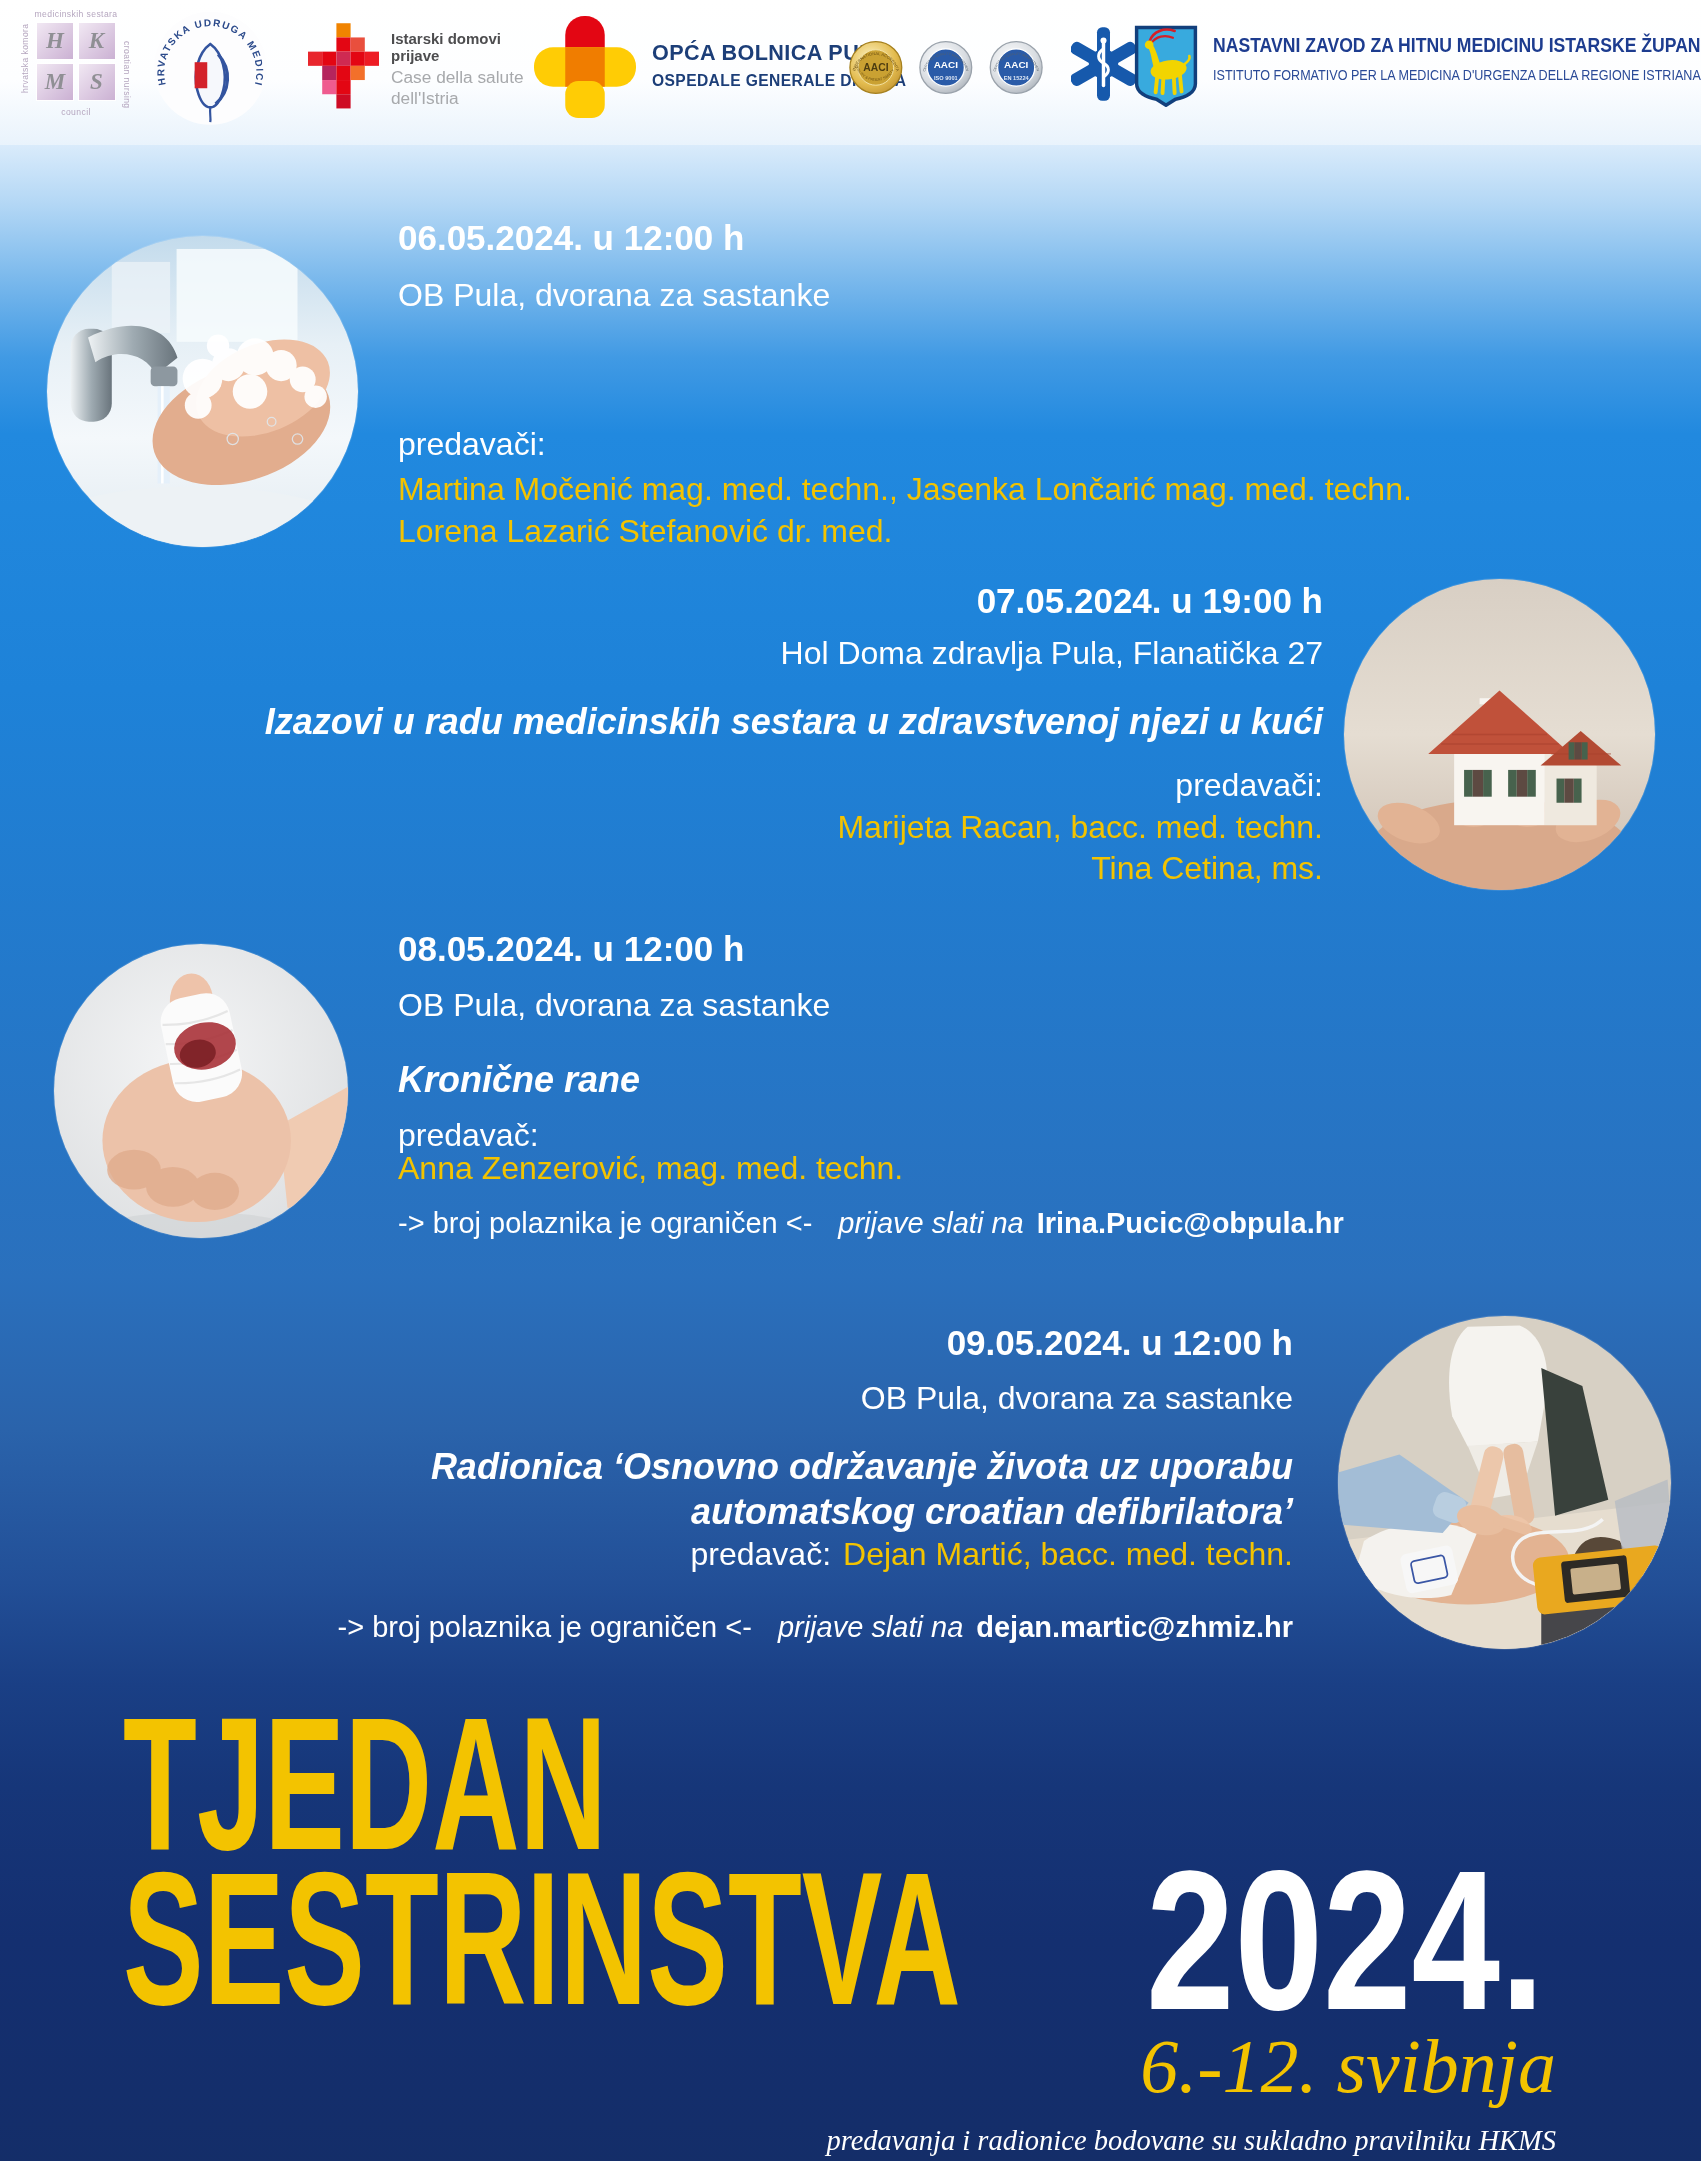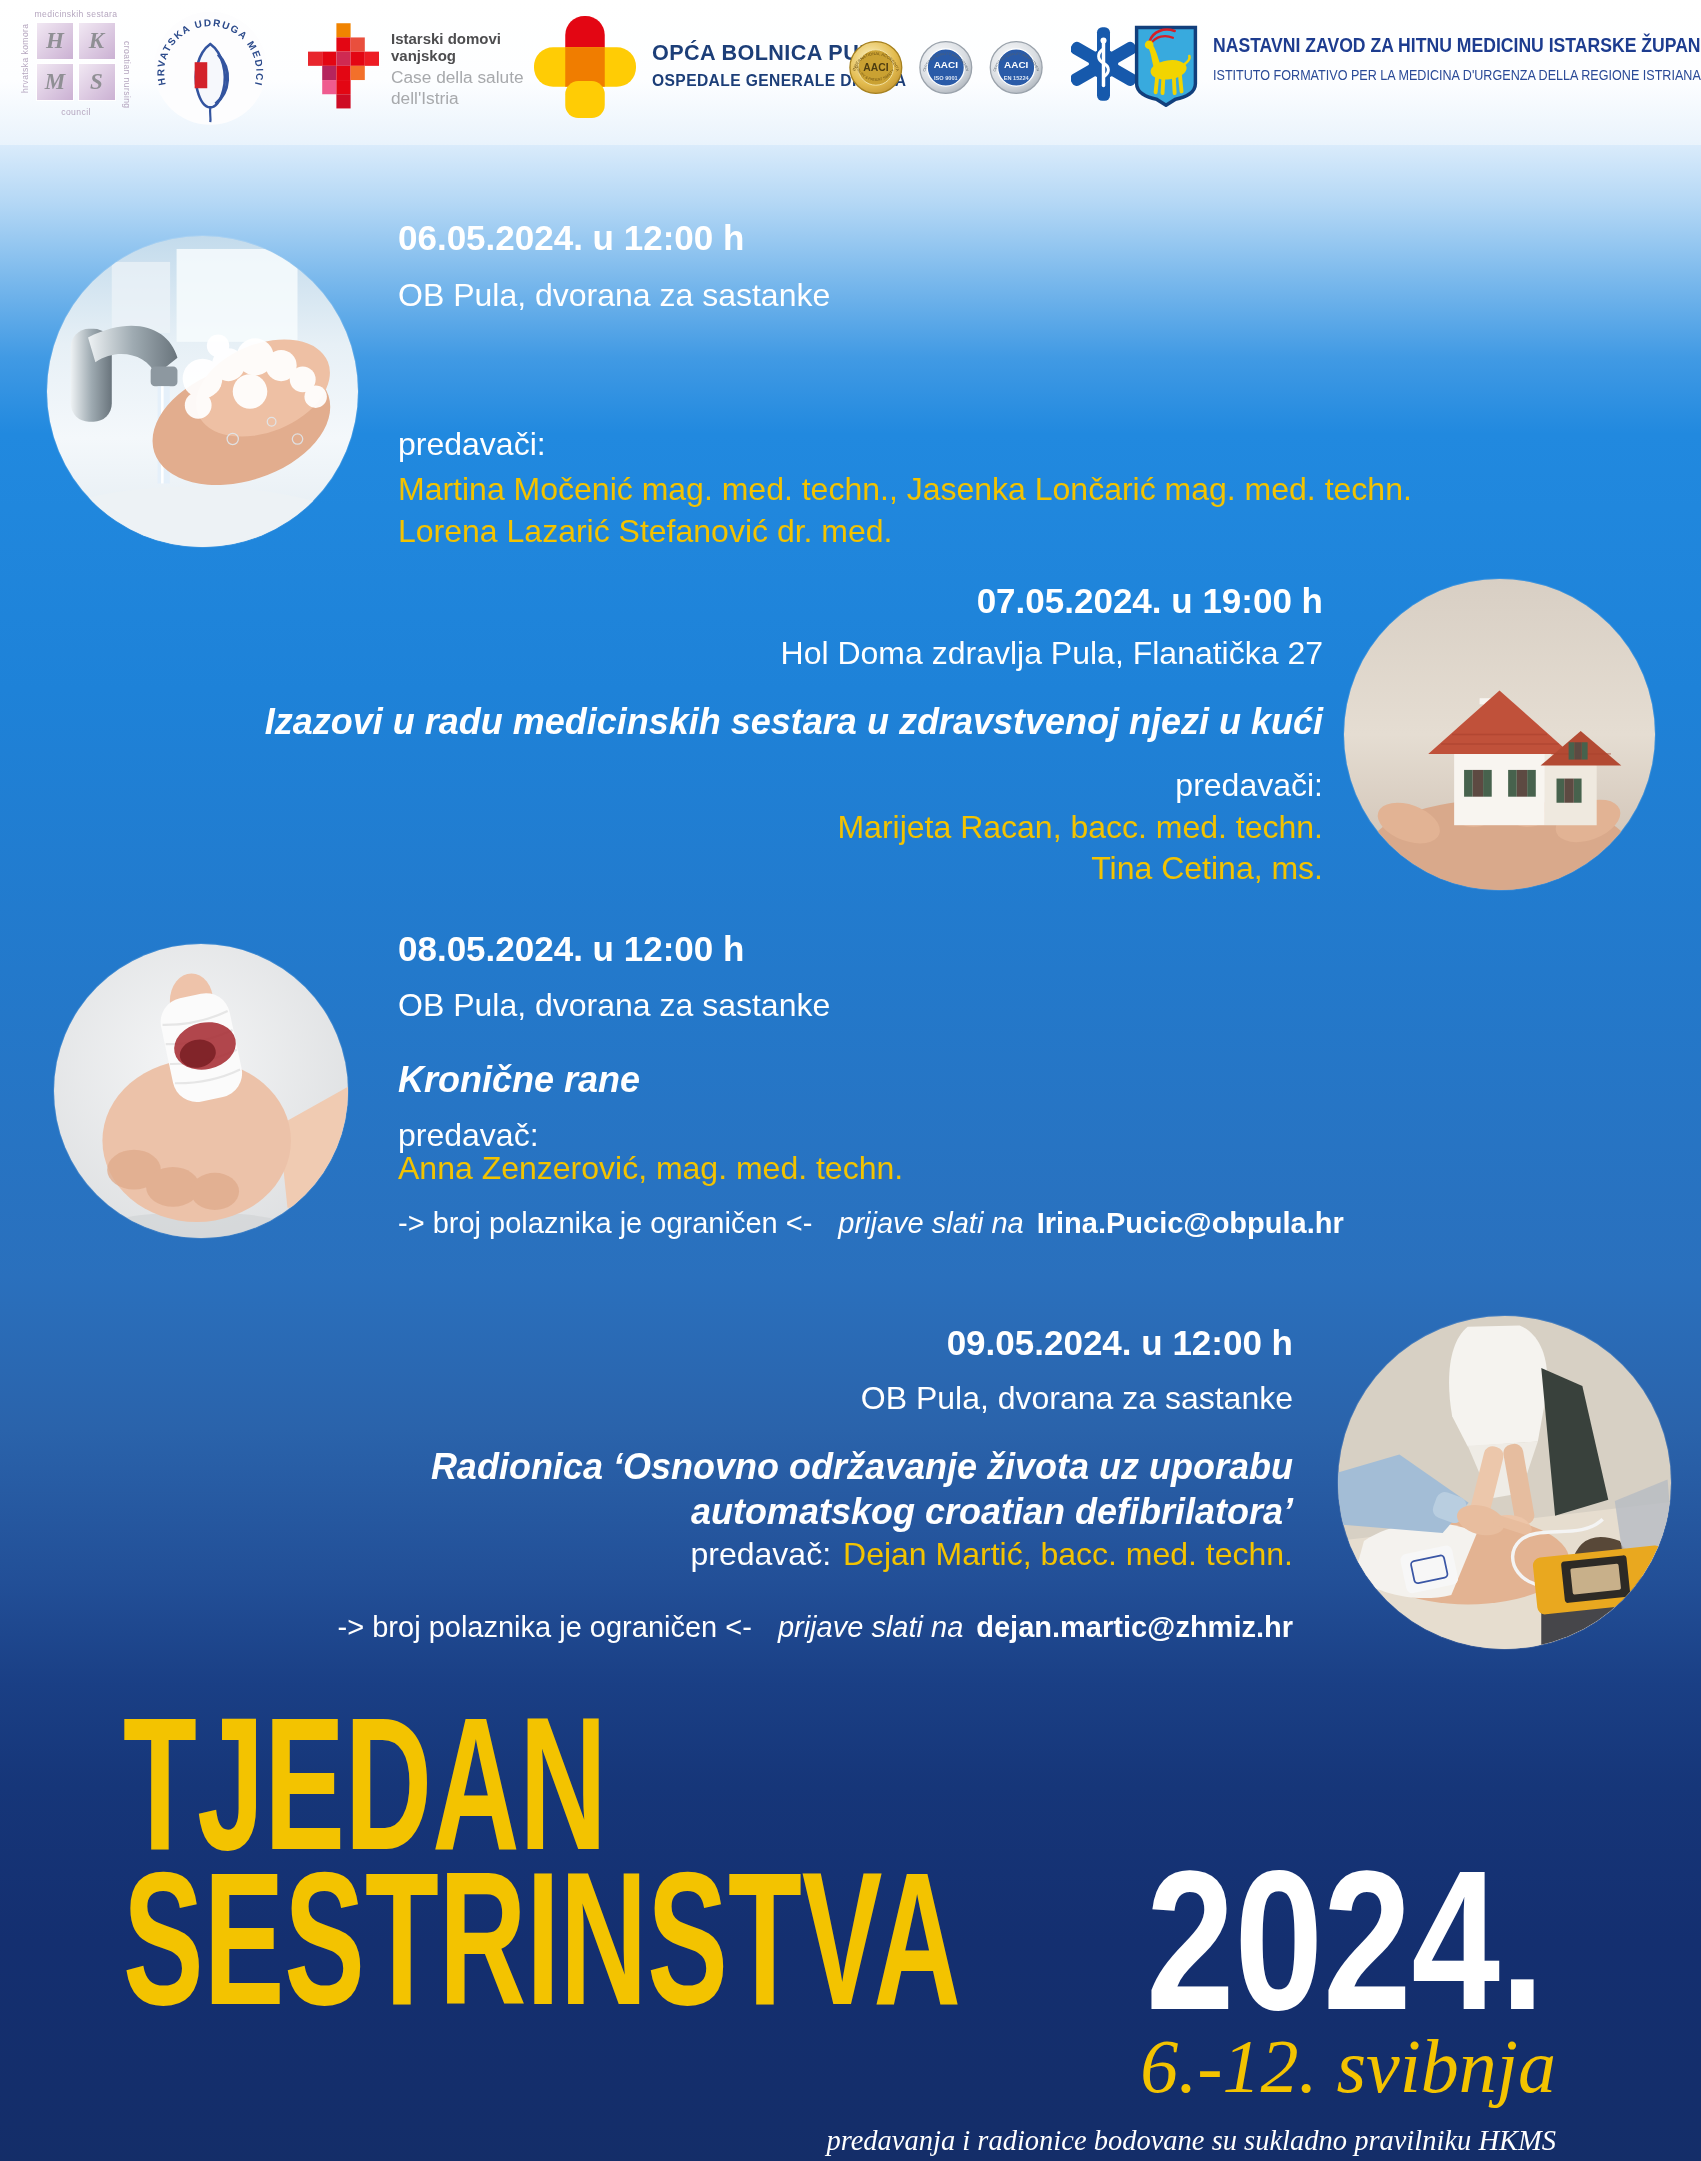--- a/index.html
+++ b/index.html
@@ -141,21 +141,21 @@
           <rect x="66" y="99" width="33" height="33" fill="#e30613"></rect>
           <rect x="99" y="99" width="33" height="33" fill="#f3702a"></rect>
           <rect x="33" y="132" width="33" height="33" fill="#ef5b8f"></rect>
           <rect x="66" y="132" width="33" height="33" fill="#e30613"></rect>
           <rect x="66" y="165" width="33" height="33" fill="#ce0b24"></rect>
         </g>
       </svg>
     </div>
     <div class="idz-text">
       <div class="idz-name">Istarski domovi</div>
-      <div class="idz-name">vanjskog</div>
+      <div class="idz-name">prijave</div>
       <div class="idz-sub">Case della salute</div>
       <div class="idz-sub" style="margin-top:0.9px">dell'Istria</div>
     </div>
 
     <div class="obp-cross">
       <svg width="102" height="102" viewBox="0 0 235 235">
         <rect x="72" y="0" width="91" height="163" rx="44" fill="#e30613"></rect>
         <rect x="0" y="72" width="235" height="91" rx="44" fill="#ffcc05"></rect>
         <rect x="72" y="72" width="91" height="91" fill="#f07d00"></rect>
         <rect x="72" y="150" width="91" height="85" rx="30" fill="#ffcc05"></rect>

